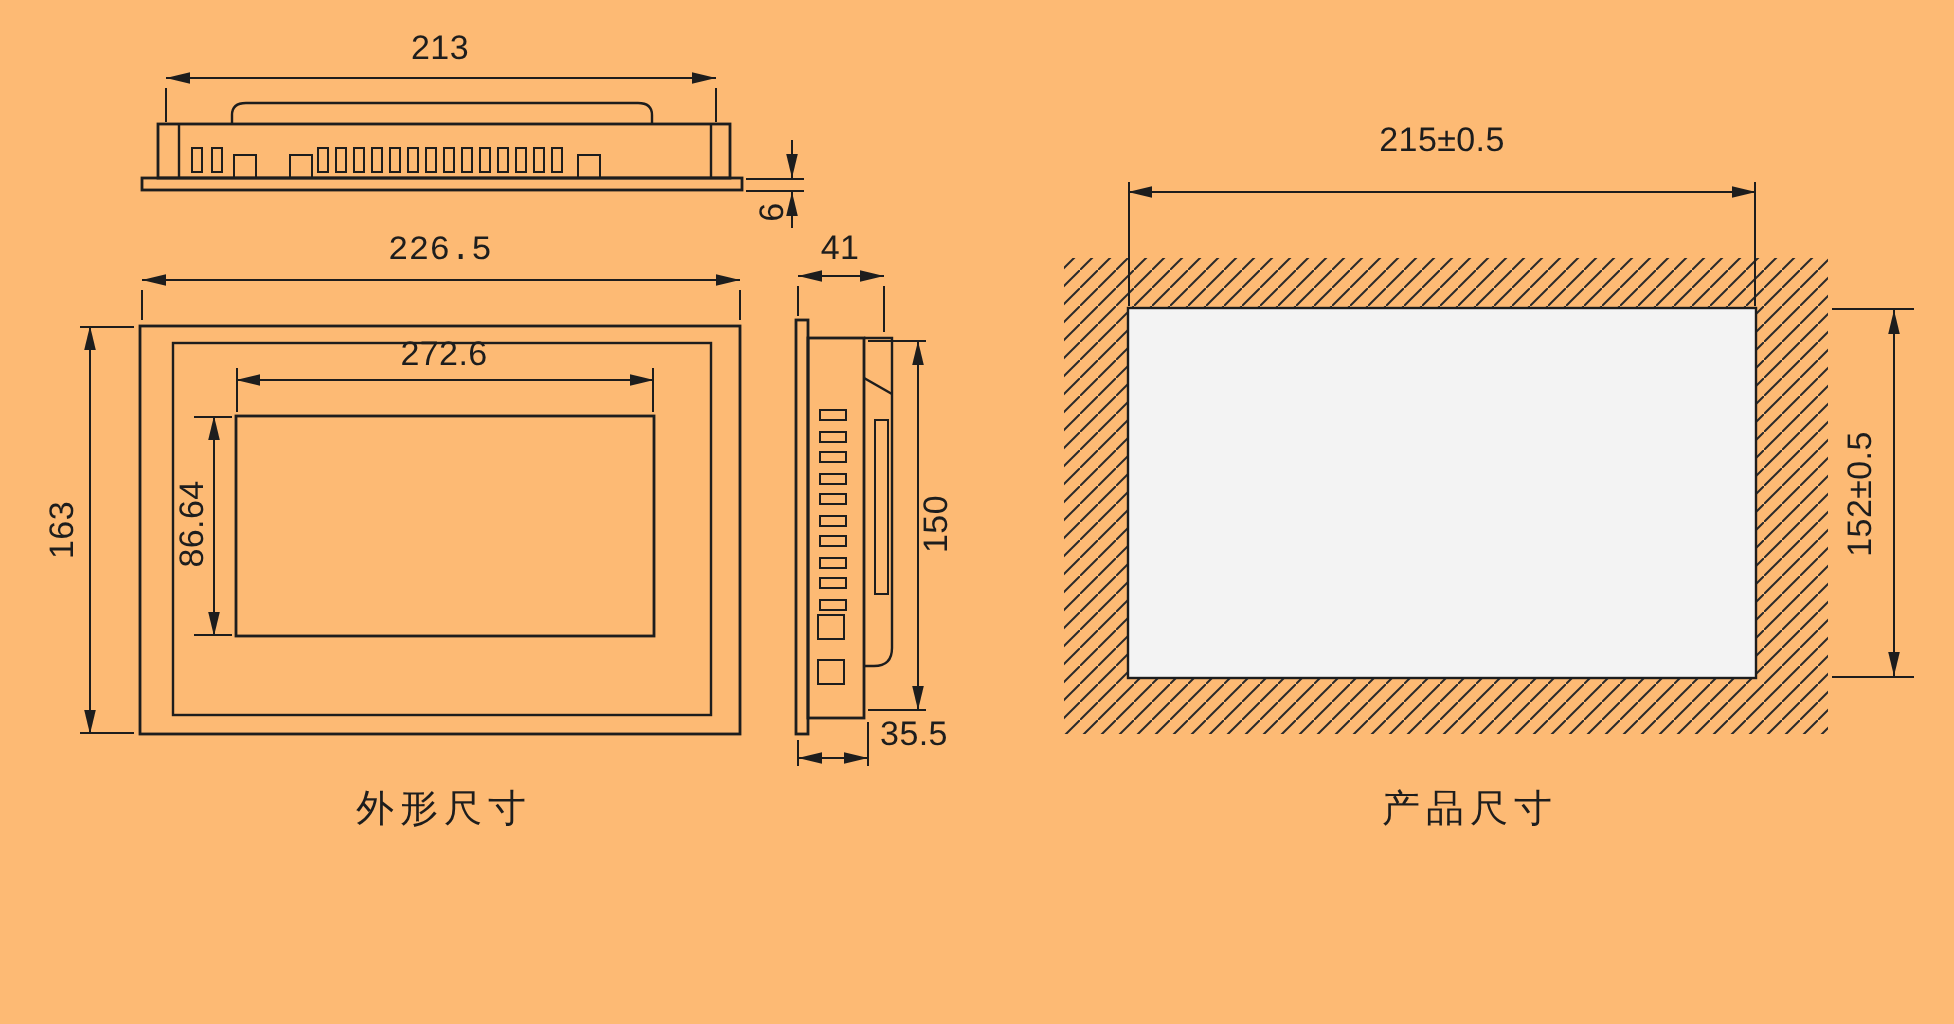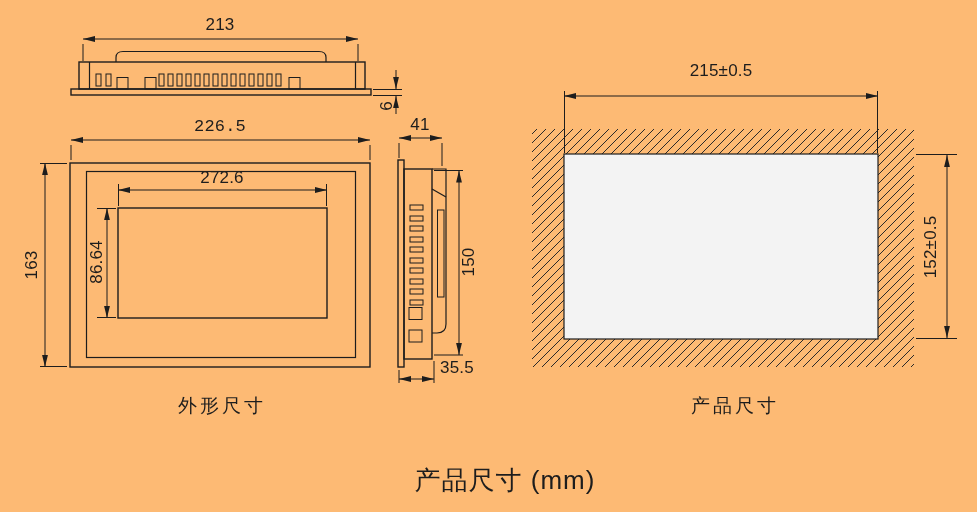--- a/index.html
+++ b/index.html
@@ -170,14 +170,13 @@
   <div class="lbl" style="left:420px;top:124px;">41</div>
   <div class="lbl rot" style="left:468px;top:262px;">150</div>
   <div class="lbl" style="left:457px;top:367px;">35.5</div>
 
   <div class="lbl" style="left:721px;top:70px;">215±0.5</div>
   <div class="lbl rot" style="left:930px;top:247px;">152±0.5</div>
 
   <div class="lbl cjk" style="left:222px;top:405px;text-align:right;">外形尺寸</div>
   <div class="lbl cjk" style="left:735px;top:405px;">产品尺寸</div>
 
-  <div class="lbl title" style="left:505px;top:480px;">产品尺寸 (mm)</div>
 </div>
 
 </body></html>

